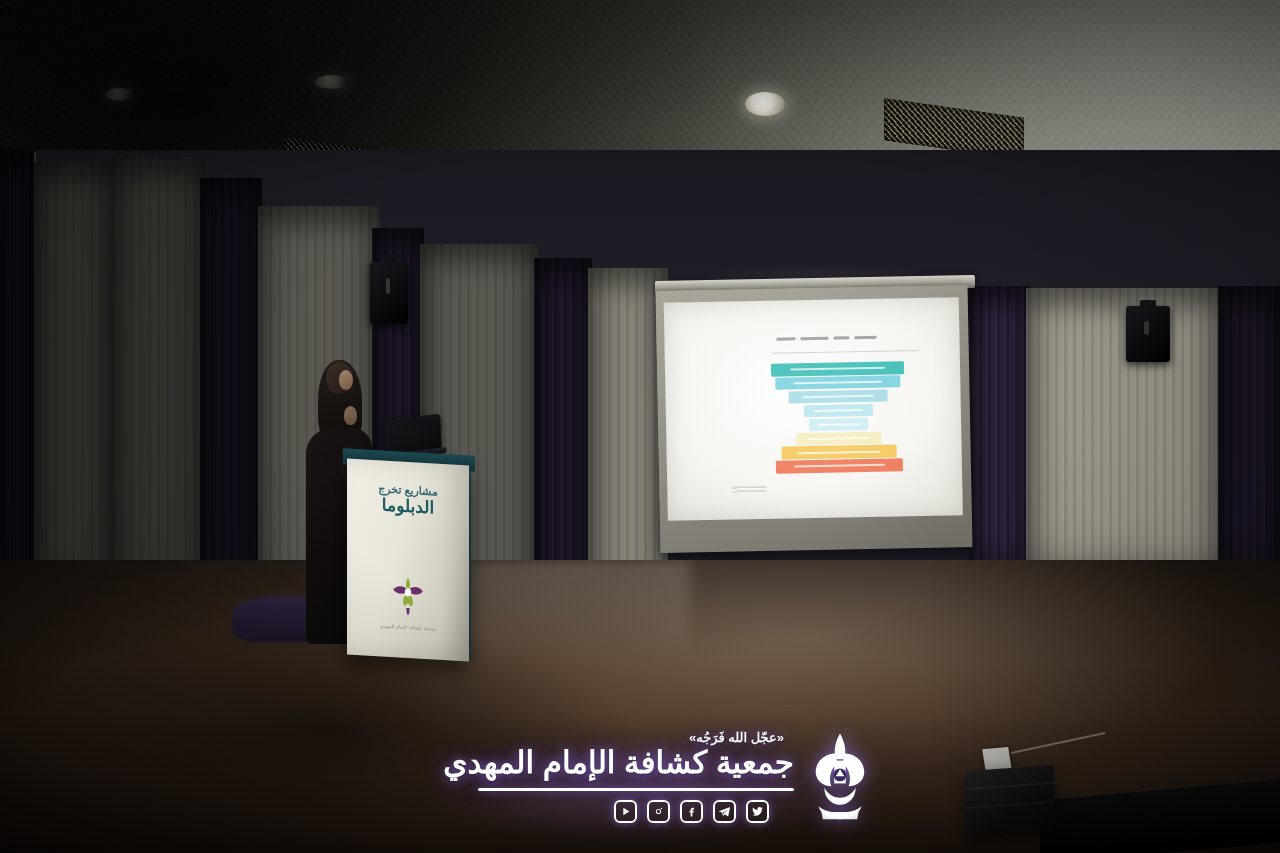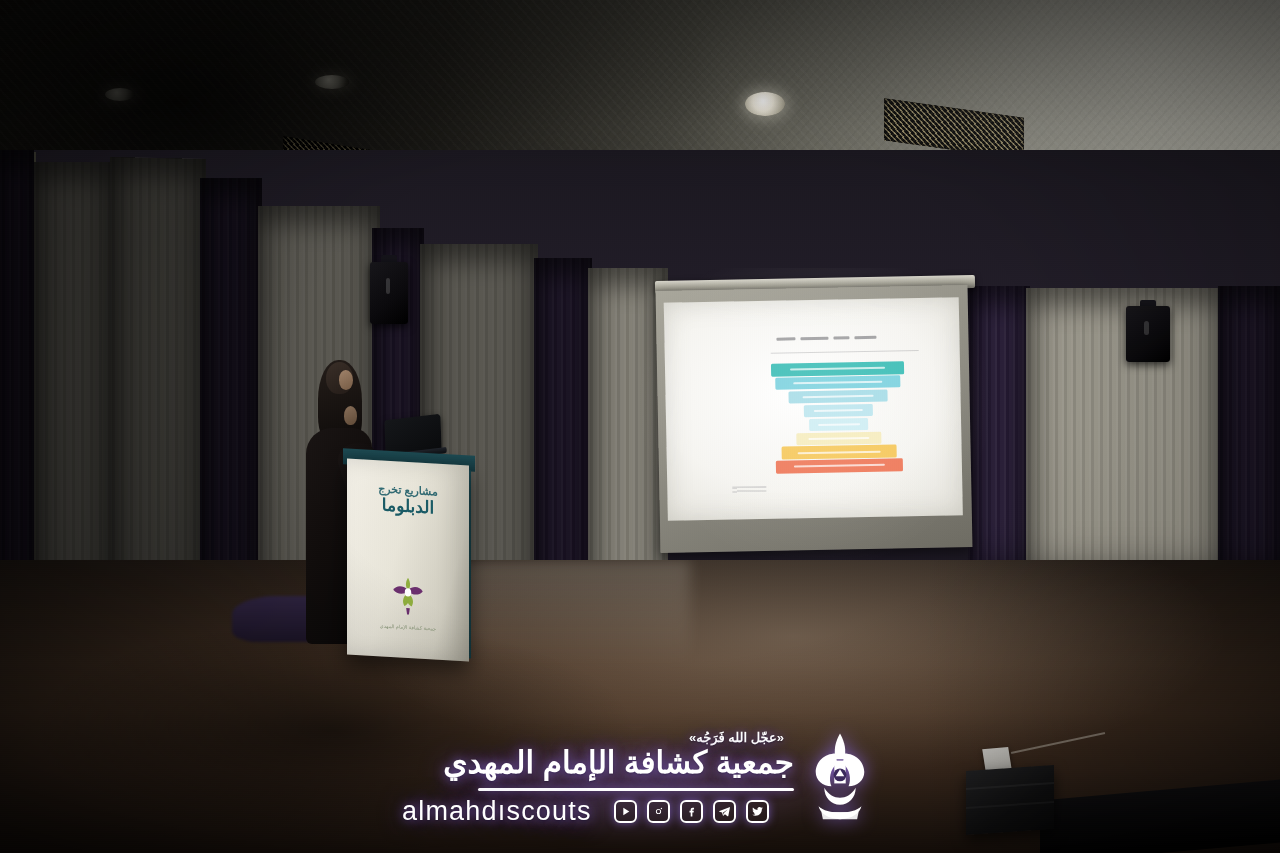--- a/index.html
+++ b/index.html
@@ -531,21 +531,20 @@
 
   <div class="watermark">
     <div class="wm-glow"></div>
 
     <div class="wm-small">«عجّل الله فَرَجُه»</div>
 
     <div class="wm-main">جمعية كشافة الإمام المهدي</div>
 
     <div class="wm-rule"></div>
 
-    <div class="wm-latin">almahdıscouts</div>
 
     <div class="wm-socials">
       <div class="soc">
         <svg viewBox="0 0 24 24">
             <path d="M8 5l11 7-11 7z"></path>
           </svg>
       </div>
       <div class="soc">
         <svg viewBox="0 0 24 24">
           <path d="M12 7.2a4.8 4.8 0 100 9.6 4.8 4.8 0 000-9.6zm0 7.9a3.1 3.1 0 110-6.2 3.1 3.1 0 010 6.2z"></path>

